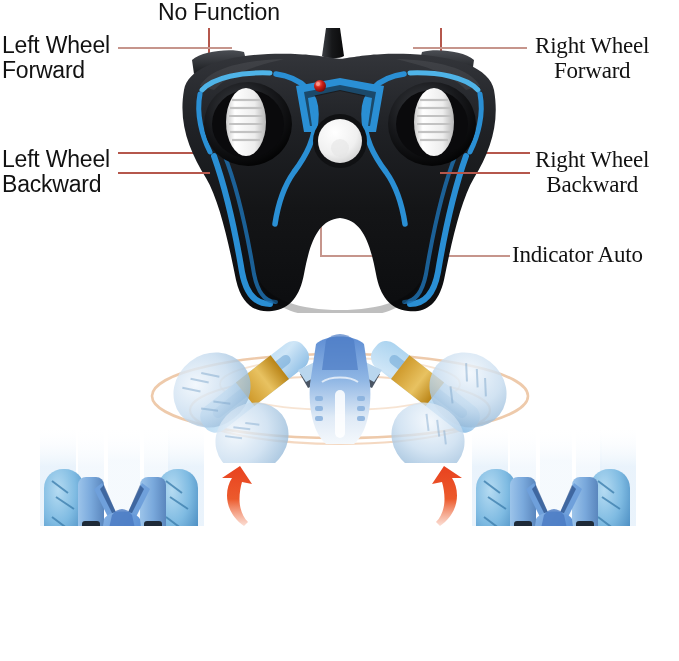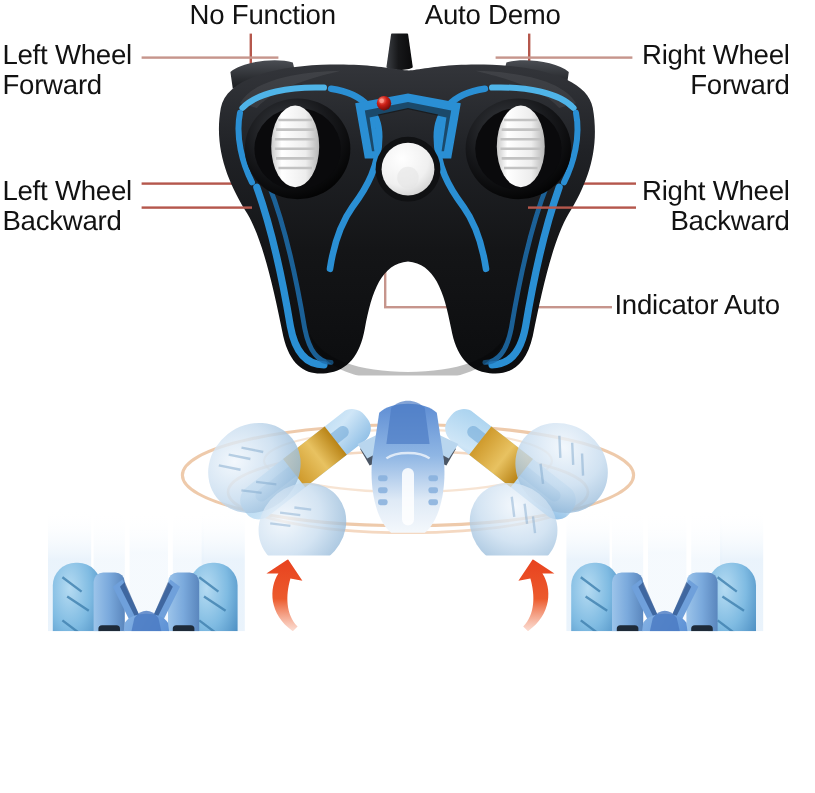--- a/index.html
+++ b/index.html
@@ -21,21 +21,21 @@
   
   .label {
     position: absolute;
     font-family: "Liberation Sans", "DejaVu Sans", sans-serif;
     font-size: 23px;
     line-height: 25px;
     color: #121212;
     white-space: pre-line;
     letter-spacing: -0.2px;
   }
-  .label.right { text-align: right; }
+  .label.right { text-align: center; font-family: Liberation Serif, serif; }
 
   
   .leader { position: absolute; background: #c6958c; }
   .leader.h { height: 1.6px; }
   .leader.v { width: 1.6px; }
   .leader.strong { background: #b5574c; }
 
   
   #controller {
     position: absolute;
@@ -189,21 +189,20 @@
 
       <circle cx="202" cy="58" r="6" fill="url(#ledGrad)"></circle>
       <circle cx="200" cy="56" r="2" fill="#ff9b8e" opacity="0.85"></circle>
 
       <path d="M140 250 C150 272 182 282 222 282 C262 282 294 272 304 250 C296 280 262 290 222 290 C182 290 148 280 140 250 Z" fill="#000000" opacity="0.25"></path>
     </svg>
   </div>
 
   <div class="label" style="left:158px; top:0px;">No Function</div>
 
-  <div class="label" style="left:354px; top:0px;">Auto Demo</div>
 
   <div class="label" style="left:2px; top:33px;">Left Wheel
 Forward</div>
 
   <div class="label right" style="left:535px; top:33px;">Right Wheel
 Forward</div>
 
   <div class="label" style="left:2px; top:147px;">Left Wheel
 Backward</div>
 

